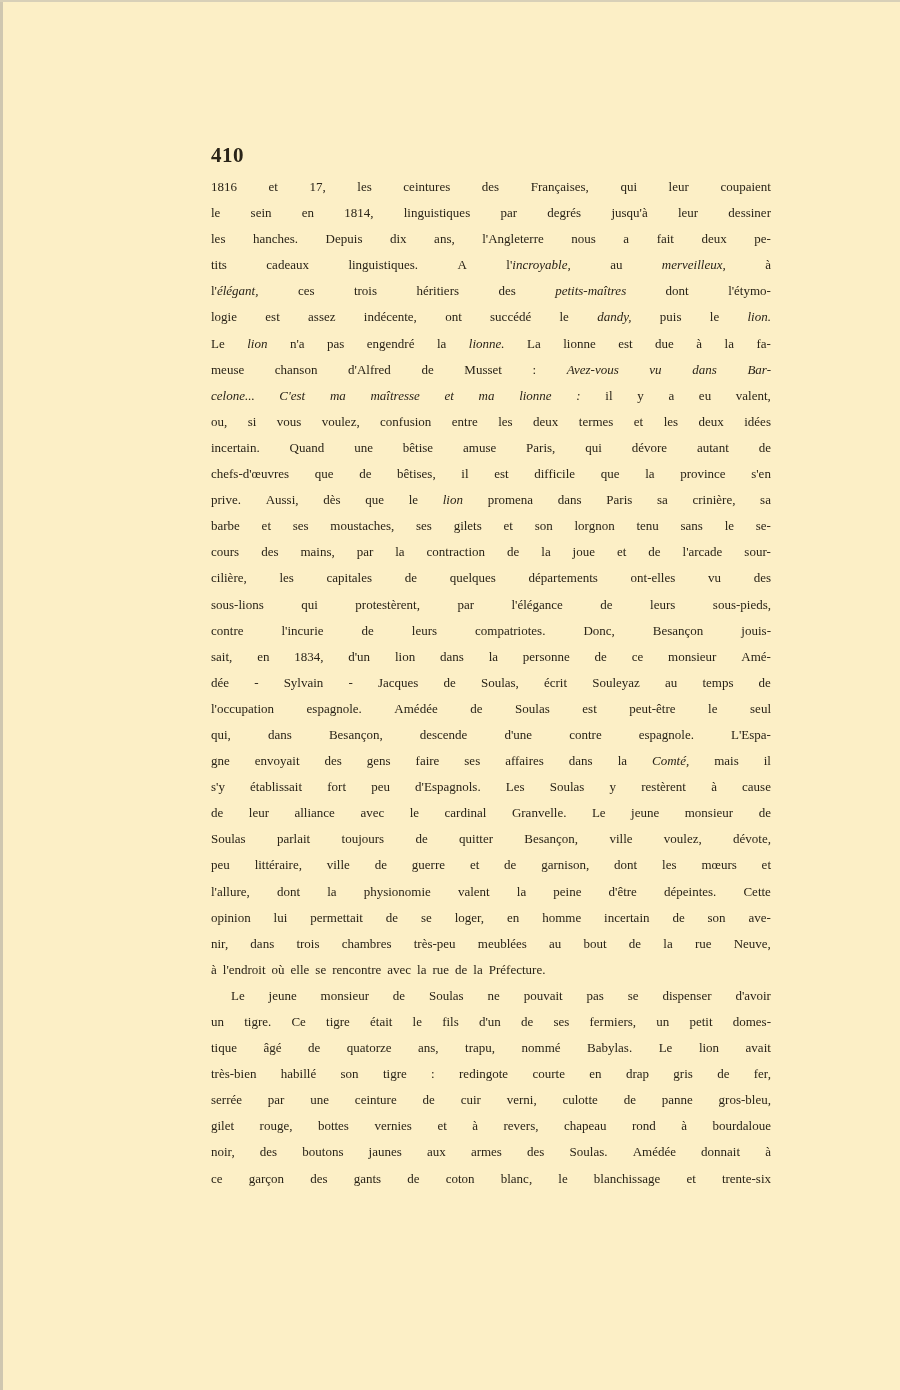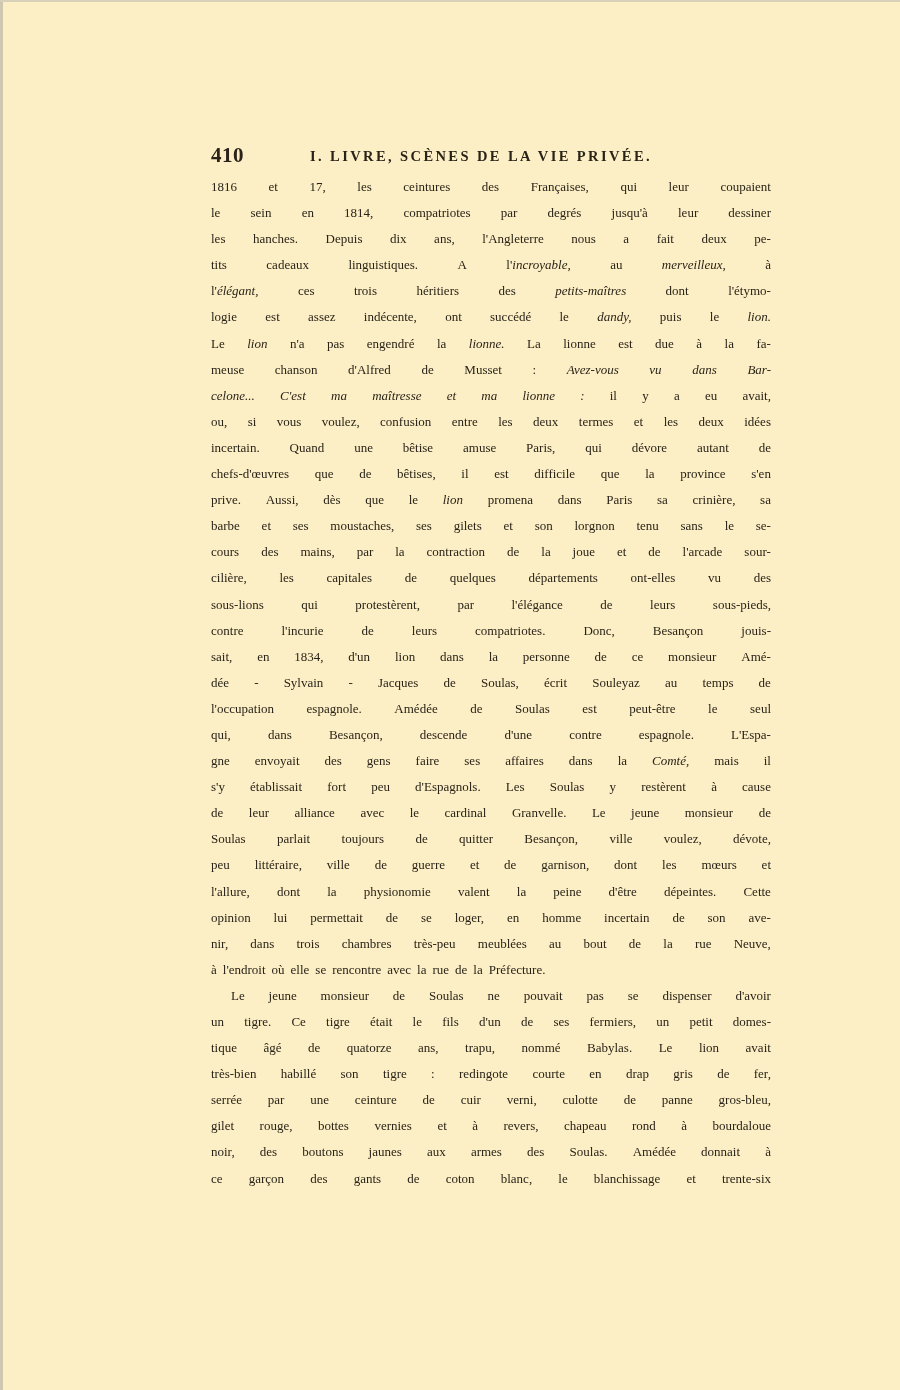--- a/index.html
+++ b/index.html
@@ -47,21 +47,20 @@
   em.it { }
 </style>
 </head>
 <body>
 
 <div class="page-edge"></div>
 <div class="page-edge-top"></div>
 
 <div class="header">
   <span class="page-number">410</span>
-  <span class="running-title">I. LIVRE, SCÈNES DE LA VIE PRIVÉE.</span>
 </div>
 
 <div class="body-text" id="body-text">
     <div>
       <div class="line">
         <span class="w"><span>1816</span></span>
         <span class="w"><span>et</span></span>
         <span class="w"><span>17,</span></span>
         <span class="w"><span>les</span></span>
         <span class="w"><span>ceintures</span></span>
@@ -69,21 +68,21 @@
         <span class="w"><span>Françaises,</span></span>
         <span class="w"><span>qui</span></span>
         <span class="w"><span>leur</span></span>
         <span class="w"><span>coupaient</span></span>
       </div>
       <div class="line">
         <span class="w"><span>le</span></span>
         <span class="w"><span>sein</span></span>
         <span class="w"><span>en</span></span>
         <span class="w"><span>1814,</span></span>
-        <span class="w"><span>compatriotes</span></span>
+        <span class="w"><span>linguistiques</span></span>
         <span class="w"><span>par</span></span>
         <span class="w"><span>degrés</span></span>
         <span class="w"><span>jusqu'à</span></span>
         <span class="w"><span>leur</span></span>
         <span class="w"><span>dessiner</span></span>
       </div>
       <div class="line">
         <span class="w"><span>les</span></span>
         <span class="w"><span>hanches.</span></span>
         <span class="w"><span>Depuis</span></span>
@@ -163,21 +162,21 @@
         <span class="w"><em class="it">ma</em></span>
         <span class="w"><em class="it">maîtresse</em></span>
         <span class="w"><em class="it">et</em></span>
         <span class="w"><em class="it">ma</em></span>
         <span class="w"><em class="it">lionne</em></span>
         <span class="w"><em class="it">:</em></span>
         <span class="w"><span>il</span></span>
         <span class="w"><span>y</span></span>
         <span class="w"><span>a</span></span>
         <span class="w"><span>eu</span></span>
-        <span class="w"><span>avait,</span></span>
+        <span class="w"><span>valent,</span></span>
       </div>
       <div class="line">
         <span class="w"><span>ou,</span></span>
         <span class="w"><span>si</span></span>
         <span class="w"><span>vous</span></span>
         <span class="w"><span>voulez,</span></span>
         <span class="w"><span>confusion</span></span>
         <span class="w"><span>entre</span></span>
         <span class="w"><span>les</span></span>
         <span class="w"><span>deux</span></span>

